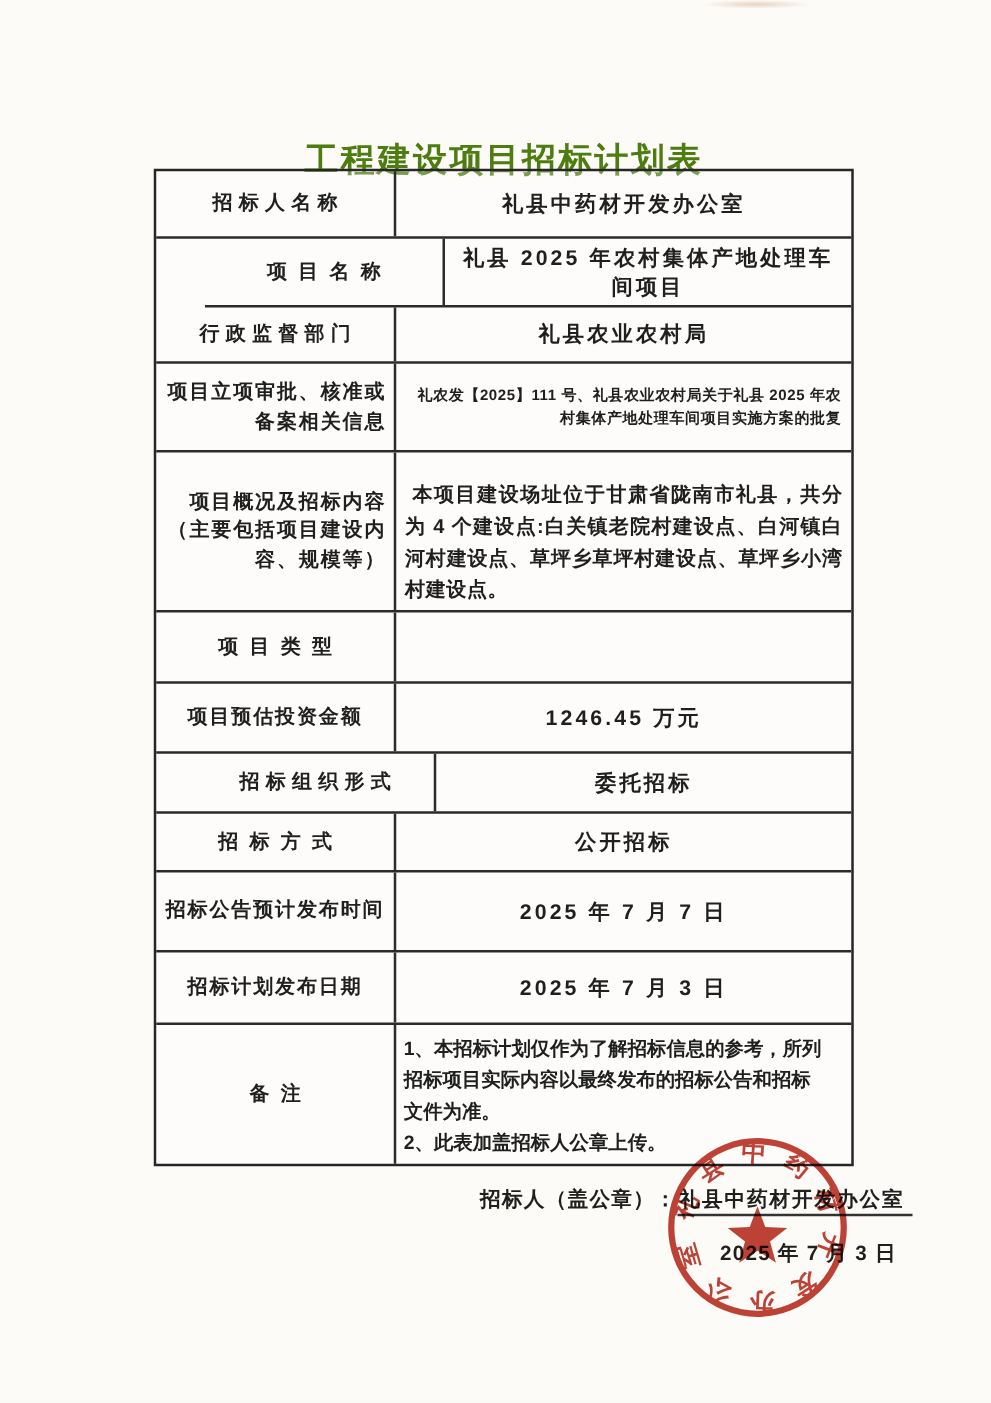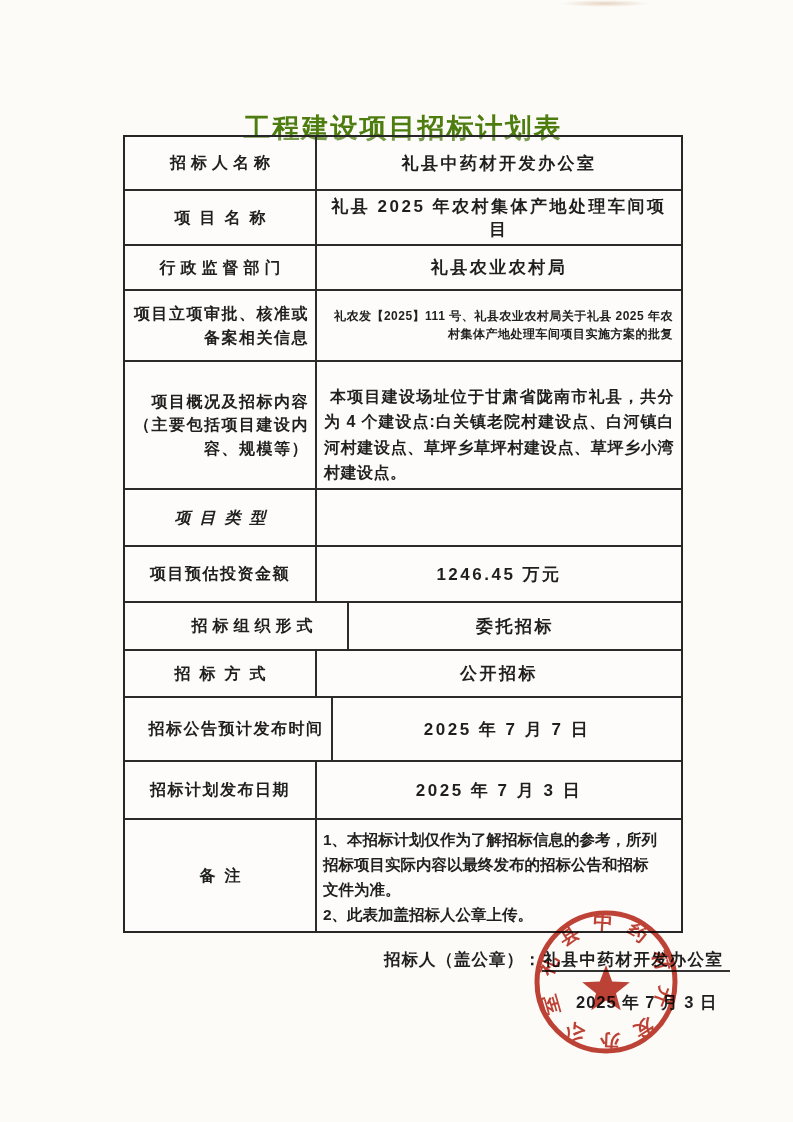--- a/index.html
+++ b/index.html
@@ -89,52 +89,52 @@
 
   <div class="scan-smudge"></div>
 
   <h1 class="doc-title">工程建设项目招标计划表</h1>
 
   <div class="ptable">
       <div class="trow" style="min-height: 54px;">
         <div class="tlabel ls-mid">招标人名称</div>
         <div class="tvalue vshort">礼县中药材开发办公室</div>
       </div>
-      <div class="trow" style="min-height: 55px;">
+      <div class="trow" style="min-height: 55px; margin-left: 39px;">
         <div class="tlabel ls-wide">项目名称</div>
         <div class="tvalue vshort">礼县 2025 年农村集体产地处理车间项目</div>
       </div>
       <div class="trow" style="min-height: 45px;">
         <div class="tlabel ls-mid">行政监督部门</div>
         <div class="tvalue vshort">礼县农业农村局</div>
       </div>
       <div class="trow" style="min-height: 71px;">
         <div class="tlabel ls-small">项目立项审批、核准或备案相关信息</div>
         <div class="tvalue vmid">礼农发【2025】111 号、礼县农业农村局关于礼县 2025 年农村集体产地处理车间项目实施方案的批复</div>
       </div>
       <div class="trow" style="min-height: 122px;">
         <div class="tlabel ls-small">项目概况及招标内容（主要包括项目建设内容、规模等）</div>
         <div class="tvalue vpara">本项目建设场址位于甘肃省陇南市礼县，共分为 4 个建设点:白关镇老院村建设点、白河镇白河村建设点、草坪乡草坪村建设点、草坪乡小湾村建设点。</div>
       </div>
-      <div class="trow" style="min-height: 57px; font-style: italic;">
+      <div class="trow" style="min-height: 57px;">
         <div class="tlabel ls-wide">项目类型</div>
       </div>
       <div class="trow" style="min-height: 56px;">
         <div class="tlabel ls-small">项目预估投资金额</div>
         <div class="tvalue vshort">1246.45 万元</div>
       </div>
       <div class="trow" style="min-height: 48px; padding-left: 32px;">
         <div class="tlabel ls-mid">招标组织形式</div>
         <div class="tvalue vshort">委托招标</div>
       </div>
       <div class="trow" style="min-height: 47px;">
         <div class="tlabel ls-wide">招标方式</div>
         <div class="tvalue vshort">公开招标</div>
       </div>
-      <div class="trow" style="min-height: 64px; padding-left: 16px;">
+      <div class="trow" style="min-height: 64px;">
         <div class="tlabel ls-small">招标公告预计发布时间</div>
         <div class="tvalue vshort">2025 年 7 月 7 日</div>
       </div>
       <div class="trow" style="min-height: 58px;">
         <div class="tlabel ls-small">招标计划发布日期</div>
         <div class="tvalue vshort">2025 年 7 月 3 日</div>
       </div>
       <div class="trow" style="min-height: 100px;">
         <div class="tlabel ls-wide">备注</div>
         <div class="tvalue vremark">1、本招标计划仅作为了解招标信息的参考，所列招标项目实际内容以最终发布的招标公告和招标文件为准。

